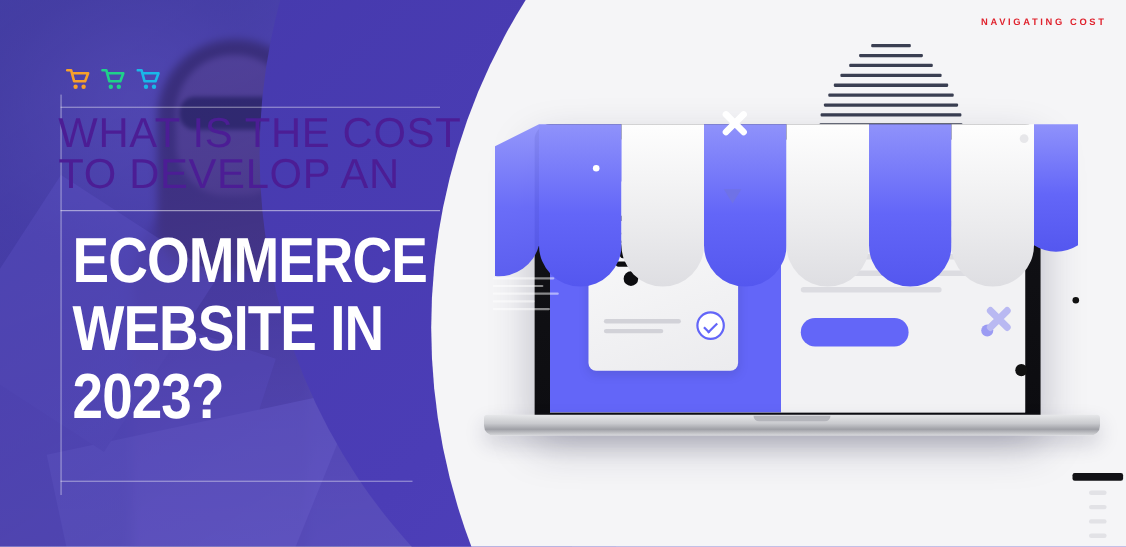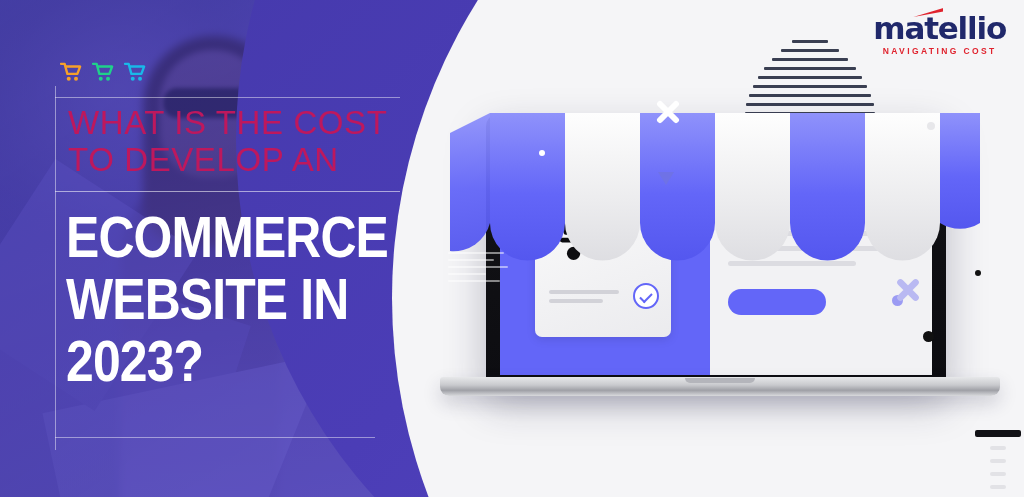--- a/index.html
+++ b/index.html
@@ -156,22 +156,22 @@
   }
   .rule-h3 {
     position:absolute; left:55px; top:437px; width:320px; height:1px;
     background:rgba(255,255,255,.45);
   }
 
   .carts { position:absolute; left:60px; top:62px; display:flex; gap:10px; }
   .cart-ico { width:22px; height:20px; display:block; }
 
   .kicker {
-    position:absolute; left:68px; top:104px; width:400px;
-    color:#be185d; font-size:33px; line-height:37px;
+    position:absolute; left:53px; top:104px; width:400px;
+    color:#4c1d95; font-size:38px; line-height:37px;
     font-weight:300; letter-spacing:.6px;
     text-transform:uppercase; white-space:pre-line;
     font-family:"Liberation Sans", sans-serif;
   }
 
   .headline {
     position:absolute; left:66px; top:206px; width:420px;
     color:#ffffff; font-weight:700; font-size:58px; line-height:62px;
     letter-spacing:-1px; text-transform:uppercase; white-space:pre-line;
     transform:scaleX(.86); transform-origin:left top;
@@ -356,24 +356,20 @@
     </div>
 
     <div class="kicker">WHAT IS THE COST
 TO DEVELOP AN</div>
     <div class="headline">ECOMMERCE
 WEBSITE IN
 2023?</div>
   </div>
 
   <div class="logo">
-    <div class="logo-word">
-      <span class="logo-swoosh"></span>
-      <span>matellio</span>
-    </div>
     <div class="logo-tag">NAVIGATING COST</div>
   </div>
 
   <div class="illus">
 
     <div class="pyramid">
       <i style="top:0;width:36px;"></i>
       <i style="top:9px;width:58px;"></i>
       <i style="top:18px;width:76px;"></i>
       <i style="top:27px;width:92px;"></i>

